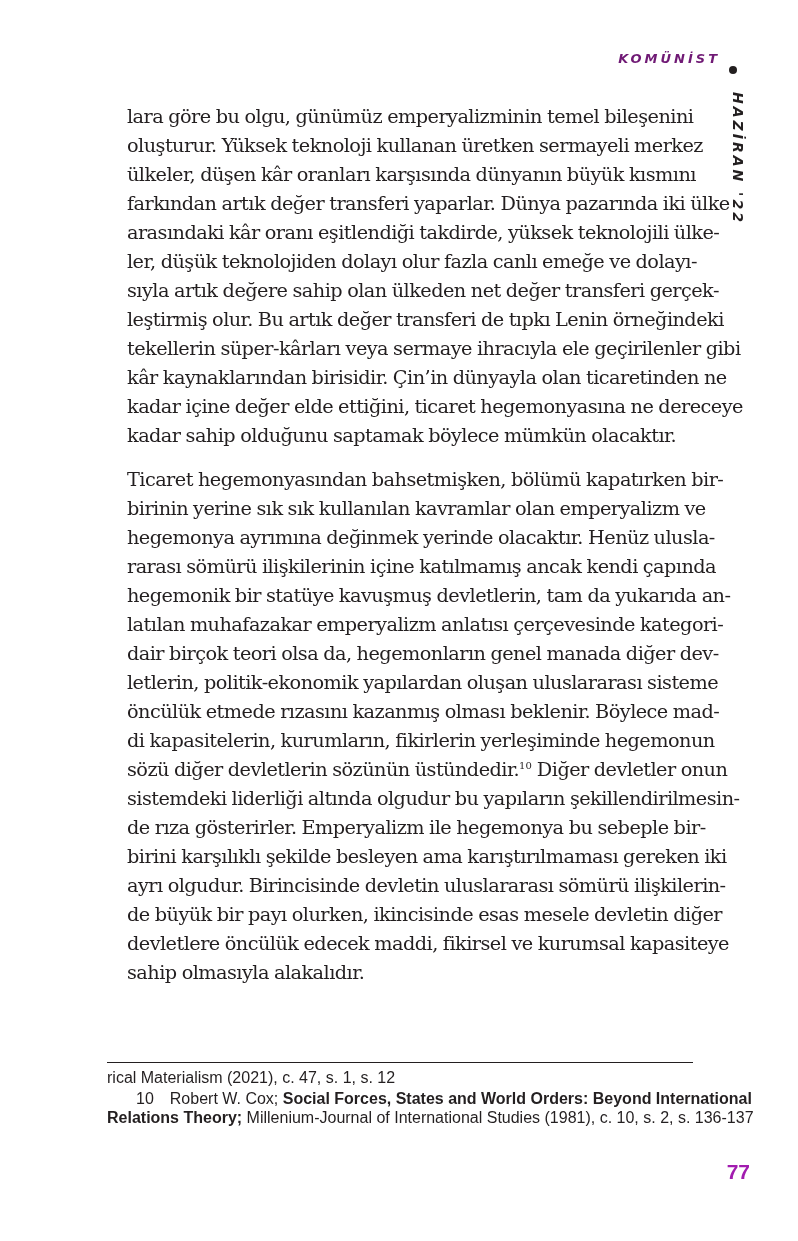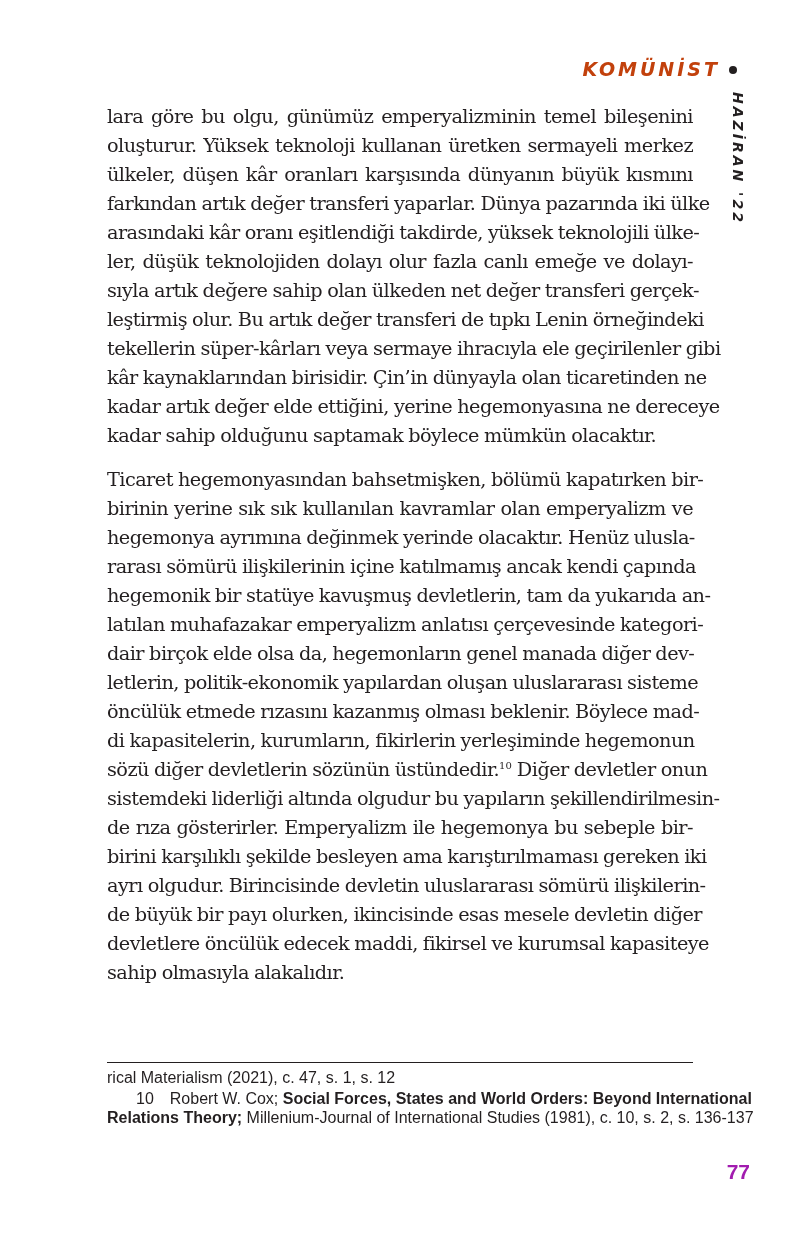--- a/index.html
+++ b/index.html
@@ -1,39 +1,39 @@
 <!DOCTYPE html>
 <html><head>
 <meta charset="utf-8">
 <style>
   html, body { margin:0; padding:0; background:#ffffff; }
   body { width:798px; height:1241px; position:relative; overflow:hidden; color:#231f20; }
   .header-title {
-    position:absolute; top:58px; right:78px;
+    position:absolute; top:51px; right:78px;
     font-family:"DejaVu Sans", sans-serif; font-weight:bold; font-style:italic;
-    font-size:19px; letter-spacing:3px; color:#c2410c;
+    font-size:13px; letter-spacing:3px; color:#701a75;
   }
   .header-bullet {
     position:absolute; top:66px; left:729px; width:8px; height:8px; border-radius:50%;
     background:#231f20;
   }
   .vertical-issue {
     position:absolute; top:92px; left:722px; width:24px;
     writing-mode:vertical-rl;
     font-family:"DejaVu Sans", sans-serif; font-weight:bold; font-style:italic;
     font-size:14px; letter-spacing:3px; color:#231f20;
   }
   .body-text {
     position:absolute; left:107px; top:102px; width:586px;
     font-family:"DejaVu Serif", serif; font-size:19.3px; color:#231f20;
   }
   .line {
     height:29px; line-height:29px; white-space:nowrap;
     text-align:justify; text-align-last:justify;
-    letter-spacing:-0.55px; word-spacing:-0.5px;
+    letter-spacing:-0.55px; word-spacing:-0.5px;margin-left:20px;
   }
   .line.last { text-align-last:left; }
   .para-gap { height:15px; }
   sup.fn { font-size:10px; vertical-align:7px; line-height:0; letter-spacing:0; }
   .footnote-rule {
     position:absolute; left:107px; top:1062px; width:586px; height:1px; background:#231f20;
   }
   .footnotes {
     position:absolute; left:107px; top:1068px; width:586px;
     font-family:"Liberation Sans", sans-serif; font-size:16px; color:#231f20;
@@ -62,32 +62,32 @@
     <div class="line">lara göre bu olgu, günümüz emperyalizminin temel bileşenini</div>
     <div class="line">oluşturur. Yüksek teknoloji kullanan üretken sermayeli merkez</div>
     <div class="line">ülkeler, düşen kâr oranları karşısında dünyanın büyük kısmını</div>
     <div class="line">farkından artık değer transferi yaparlar. Dünya pazarında iki ülke</div>
     <div class="line">arasındaki kâr oranı eşitlendiği takdirde, yüksek teknolojili ülke-</div>
     <div class="line">ler, düşük teknolojiden dolayı olur fazla canlı emeğe ve dolayı-</div>
     <div class="line">sıyla artık değere sahip olan ülkeden net değer transferi gerçek-</div>
     <div class="line">leştirmiş olur. Bu artık değer transferi de tıpkı Lenin örneğindeki</div>
     <div class="line">tekellerin süper-kârları veya sermaye ihracıyla ele geçirilenler gibi</div>
     <div class="line">kâr kaynaklarından birisidir. Çin’in dünyayla olan ticaretinden ne</div>
-    <div class="line">kadar artık değer elde ettiğini, yerine hegemonyasına ne dereceye</div>
+    <div class="line">kadar içine değer elde ettiğini, ticaret hegemonyasına ne dereceye</div>
     <div class="line last">kadar sahip olduğunu saptamak böylece mümkün olacaktır.</div>
   </div>
   <div class="para-gap"></div>
   <div>
     <div class="line">Ticaret hegemonyasından bahsetmişken, bölümü kapatırken bir-</div>
     <div class="line">birinin yerine sık sık kullanılan kavramlar olan emperyalizm ve</div>
     <div class="line">hegemonya ayrımına değinmek yerinde olacaktır. Henüz ulusla-</div>
     <div class="line">rarası sömürü ilişkilerinin içine katılmamış ancak kendi çapında</div>
     <div class="line">hegemonik bir statüye kavuşmuş devletlerin, tam da yukarıda an-</div>
     <div class="line">latılan muhafazakar emperyalizm anlatısı çerçevesinde kategori-</div>
-    <div class="line">dair birçok elde olsa da, hegemonların genel manada diğer dev-</div>
+    <div class="line">dair birçok teori olsa da, hegemonların genel manada diğer dev-</div>
     <div class="line">letlerin, politik-ekonomik yapılardan oluşan uluslararası sisteme</div>
     <div class="line">öncülük etmede rızasını kazanmış olması beklenir. Böylece mad-</div>
     <div class="line">di kapasitelerin, kurumların, fikirlerin yerleşiminde hegemonun</div>
     <div class="line"><span>sözü diğer devletlerin sözünün üstündedir.</span><sup class="fn">10</sup><span> Diğer devletler onun</span></div>
     <div class="line">sistemdeki liderliği altında olgudur bu yapıların şekillendirilmesin-</div>
     <div class="line">de rıza gösterirler. Emperyalizm ile hegemonya bu sebeple bir-</div>
     <div class="line">birini karşılıklı şekilde besleyen ama karıştırılmaması gereken iki</div>
     <div class="line">ayrı olgudur. Birincisinde devletin uluslararası sömürü ilişkilerin-</div>
     <div class="line">de büyük bir payı olurken, ikincisinde esas mesele devletin diğer</div>
     <div class="line">devletlere öncülük edecek maddi, fikirsel ve kurumsal kapasiteye</div>

